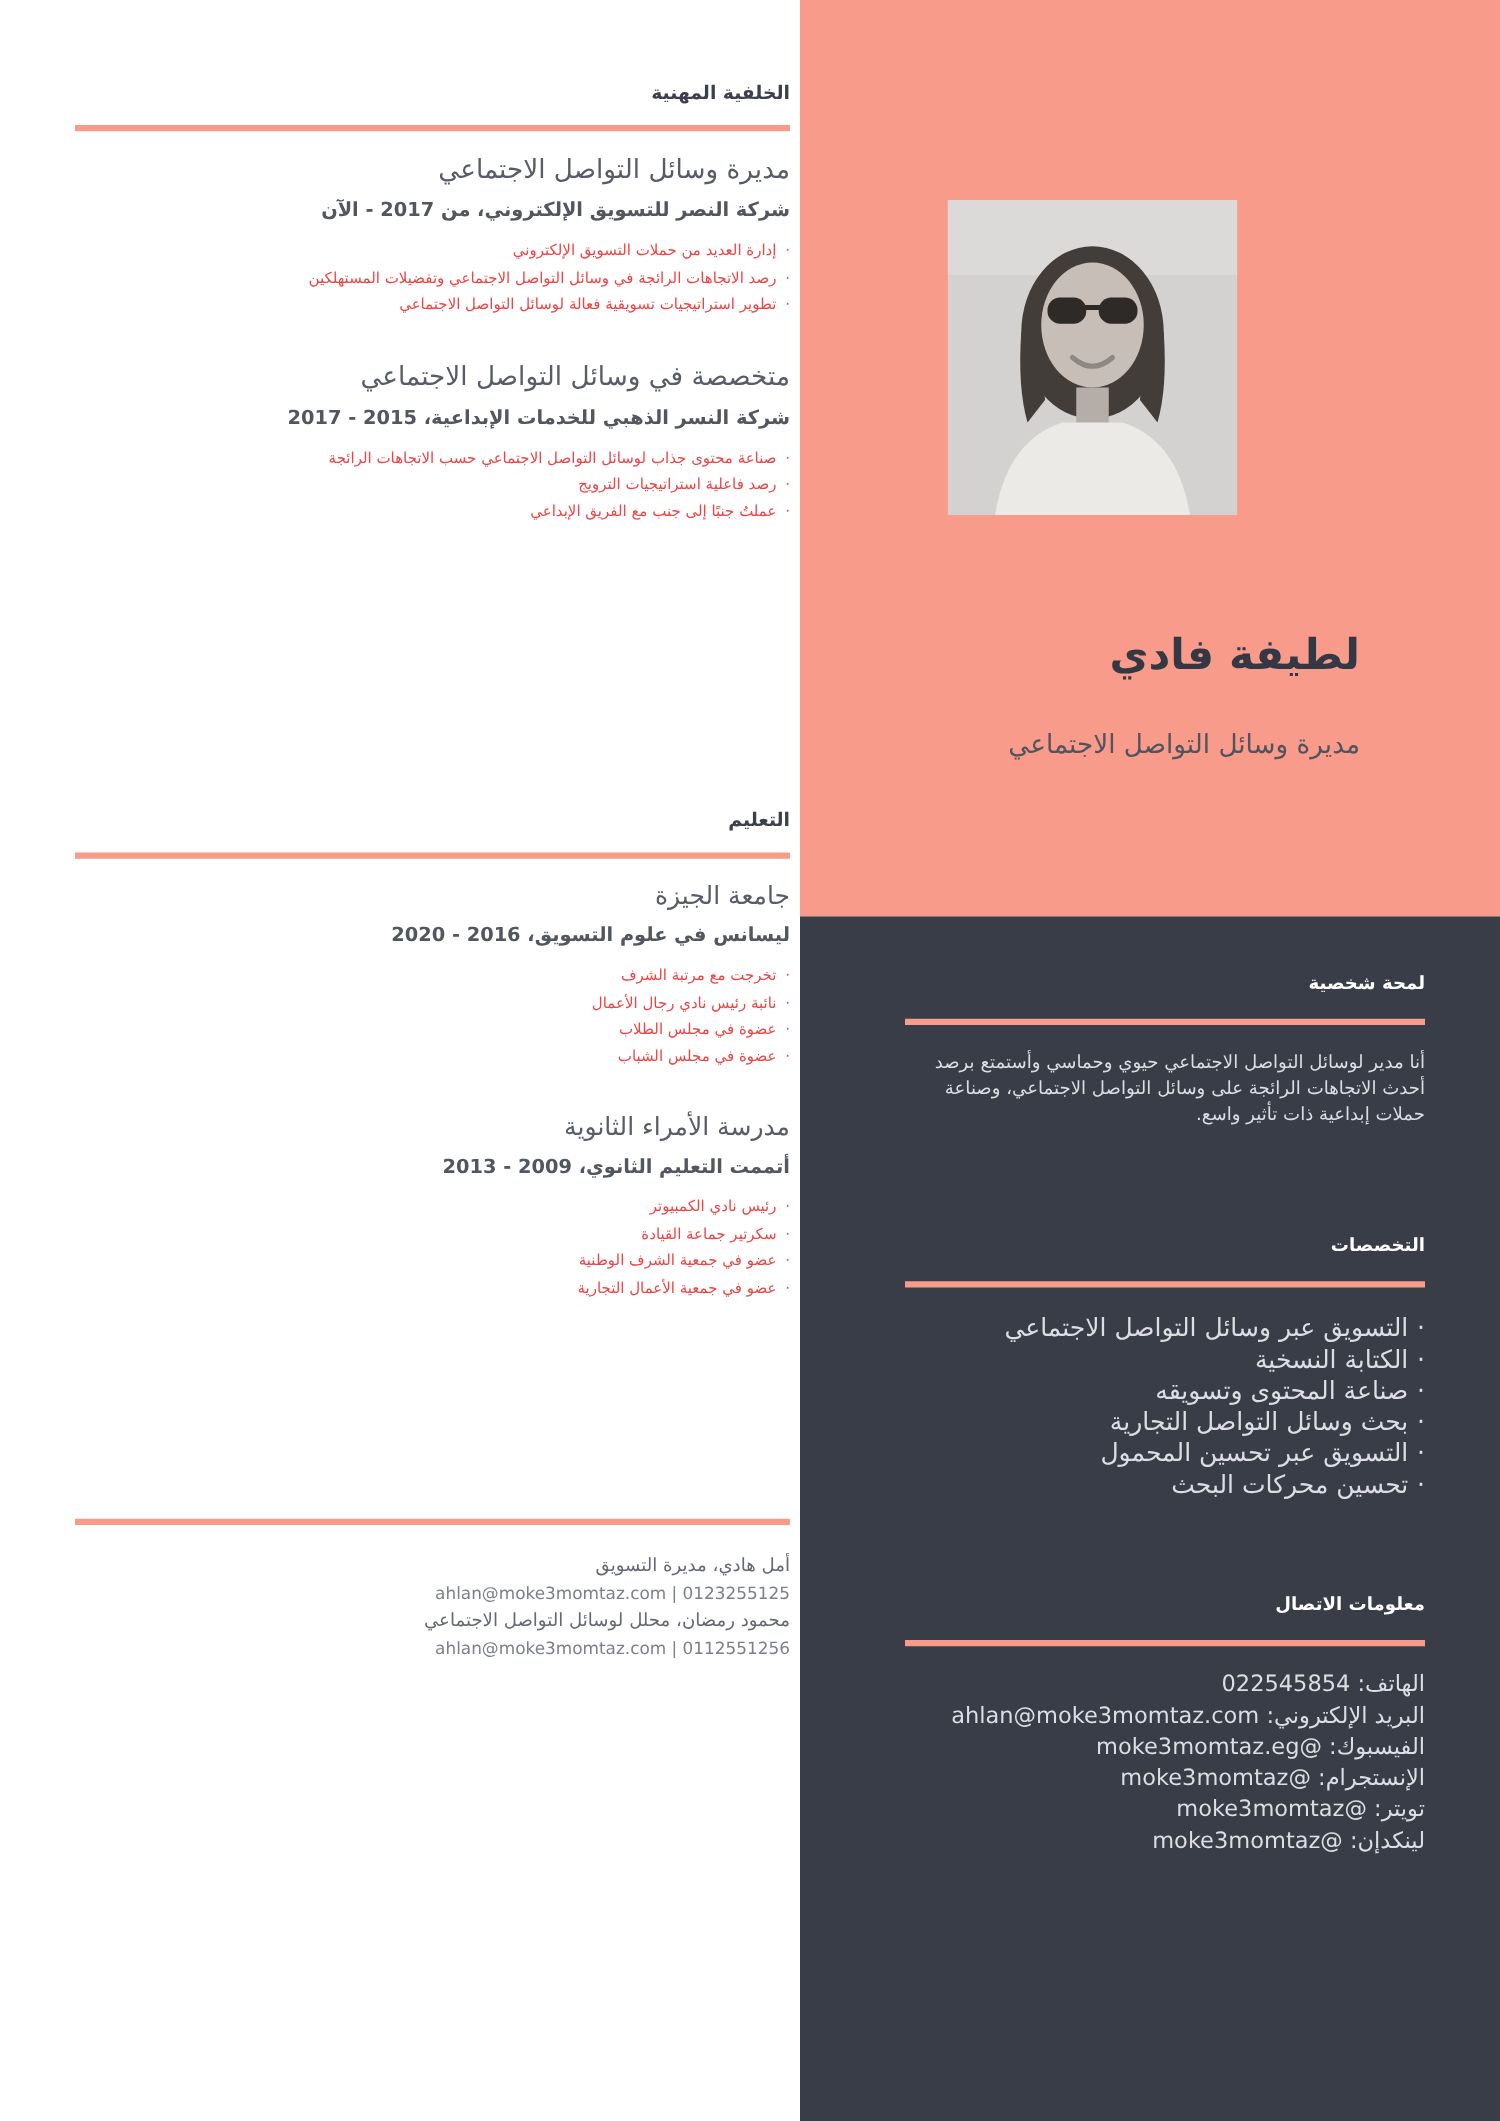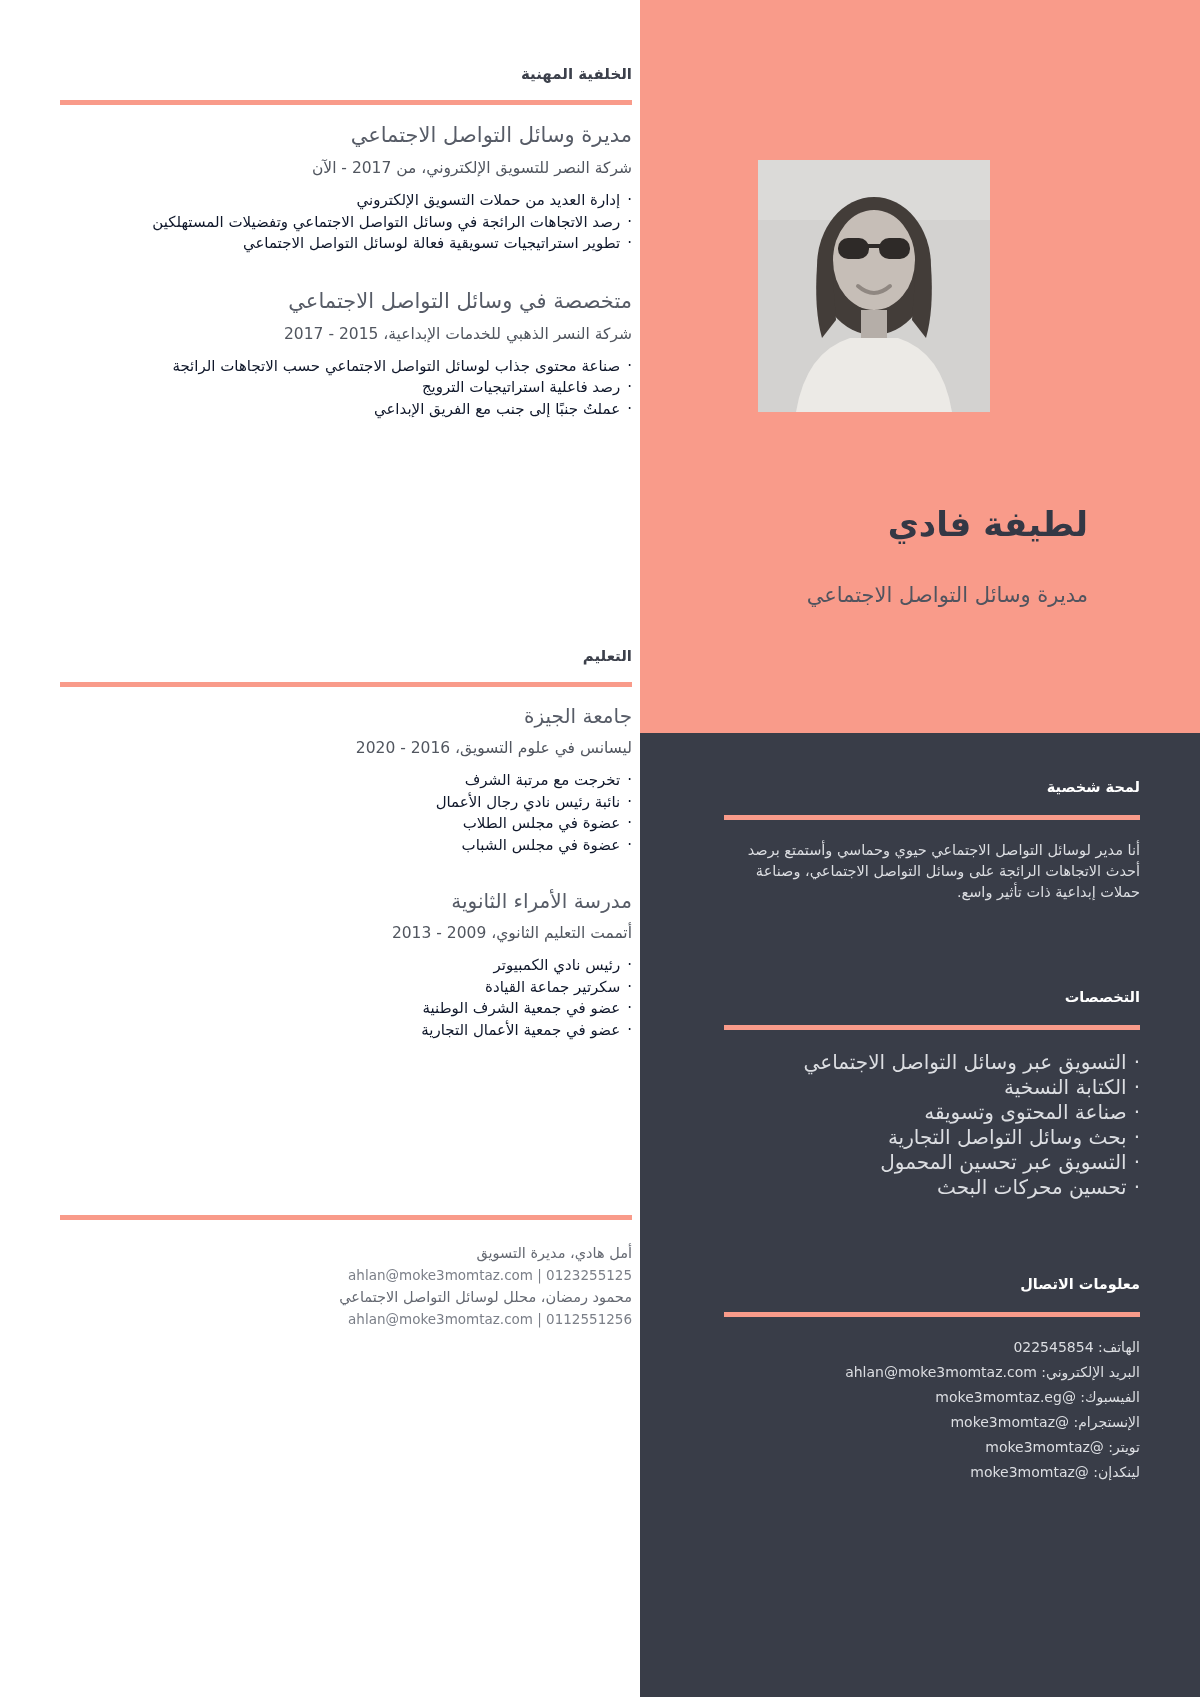--- a/index.html
+++ b/index.html
@@ -24,36 +24,36 @@
   .sidebar-body{flex:1;background:var(--sidebar-bg);padding:44px 60px 30px 84px;color:#DCDEE2;}
   .side-section h2{margin:0;font-size:14.5px;line-height:20px;font-weight:bold;color:#ffffff;}
   .side-rule{height:5px;background:var(--accent);margin-top:18px;}
   .profile-text{margin:20px 0 0;font-size:14.5px;line-height:21px;color:#DCDEE2;}
   .section-specialties{margin-top:84px;}
   .section-contact{margin-top:74px;}
   .side-list{margin:20px 0 0;padding:0;list-style:none;}
   .side-list li{font-size:20px;line-height:25px;color:#DCDEE2;}
   .spec-list li::before{content:"·";margin-left:7px;}
   .contact-list{margin-top:18px;}
-  .contact-list li{font-size:14px;}
+  .contact-list li{font-size:18px;}
 
   
   .main{position:absolute;top:0;left:60px;width:572px;}
   .main-section h2{margin:0;font-size:15px;line-height:20px;font-weight:bold;color:var(--ink-dark);}
   .main-rule{height:5px;background:var(--accent);margin-top:16px;}
   .section-experience{padding-top:64px;}
   .section-education{margin-top:226px;}
   .section-references{margin-top:174px;}
   .entry{margin-top:16px;}
   .entry + .entry{margin-top:32px;}
   .entry-title{margin:0;font-size:21px;line-height:28px;font-weight:normal;color:#575C67;}
   .edu-entry .entry-title{font-size:20px;line-height:26px;}
-  .entry-sub{margin-top:9px;font-size:15.5px;line-height:20px;font-weight:normal;color:#51565F;}
+  .entry-sub{margin-top:9px;font-size:15.5px;line-height:20px;font-weight:bold;color:#51565F;}
   .bullets{margin:12px 0 0;padding:0;list-style:none;}
-  .bullets li{font-size:15px;line-height:21.5px;color:#0f172a;}
+  .bullets li{font-size:12px;line-height:21.5px;color:#ef4444;}
   .bullets li::before{content:"·";margin-left:7px;}
   .ref-list{margin-top:22px;text-align:right;}
   .ref-name{font-size:14.5px;line-height:22px;color:#646871;}
   .ref-contact{font-size:13.5px;line-height:22px;color:#7B7F88;}
 </style>
 </head>
 <body>
 
 <div class="page">
 

